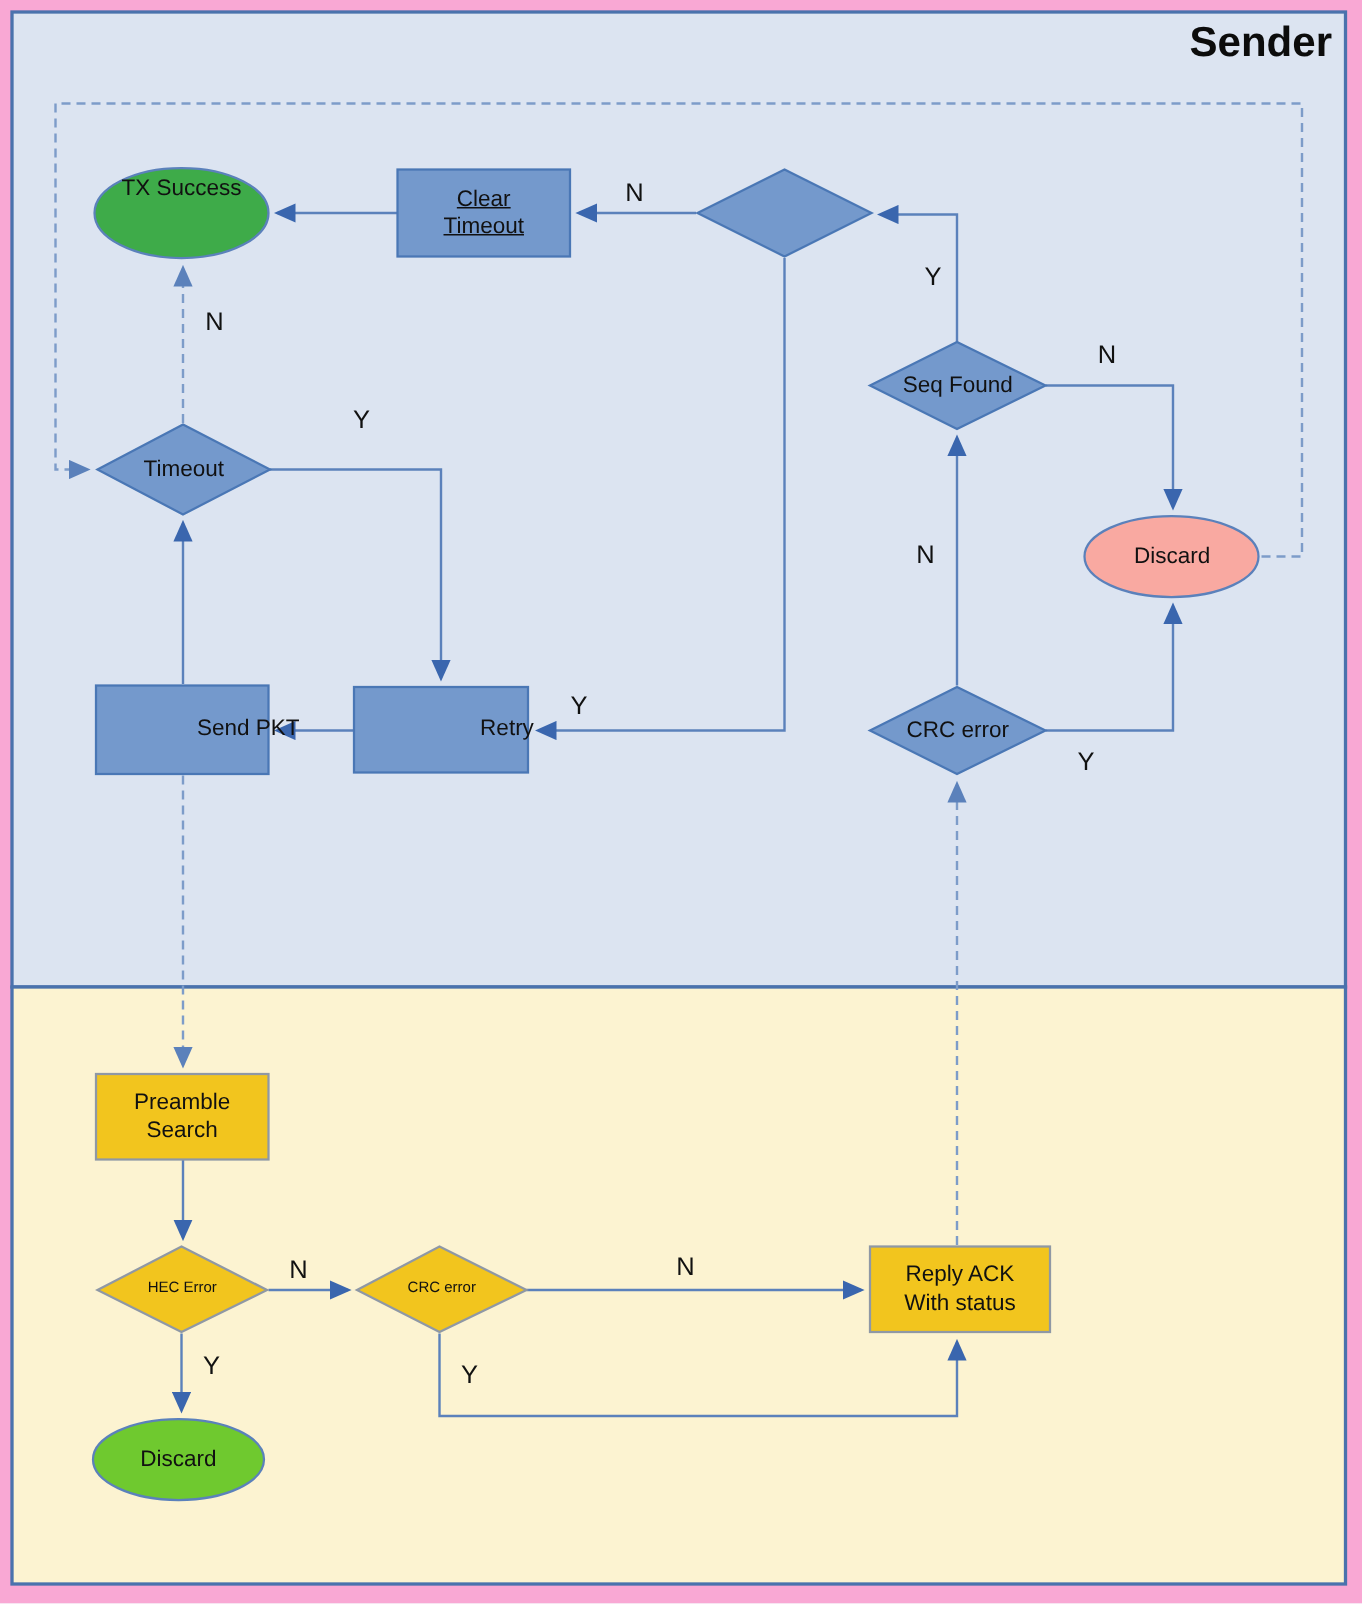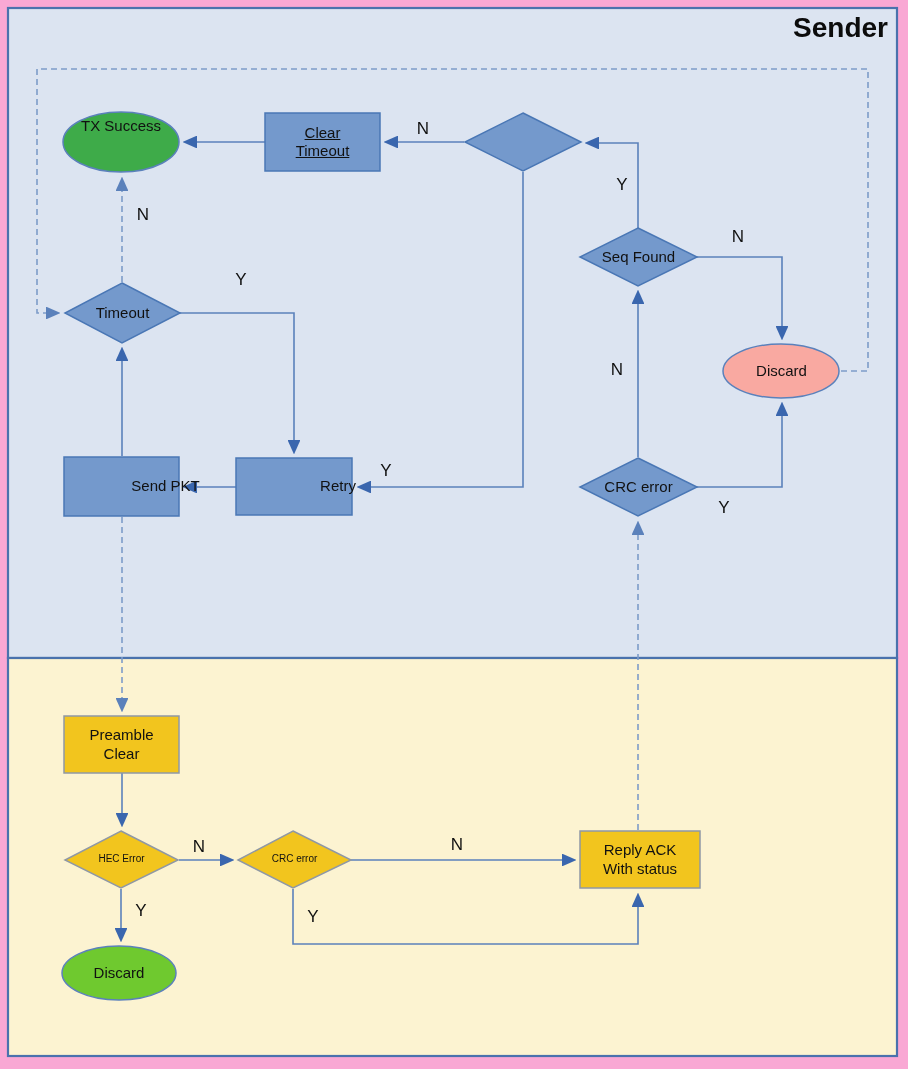--- a/index.html
+++ b/index.html
@@ -105,21 +105,21 @@
   <div class="node-label" style="left:265px;top:113px;width:115px;height:58px;text-decoration:underline;">Clear
 Timeout</div>
   <div class="node-label" style="left:580px;top:228px;width:117px;height:58px;">Seq Found</div>
   <div class="node-label" style="left:723px;top:344px;width:117px;height:54px;">Discard</div>
   <div class="node-label" style="left:65px;top:283px;width:115px;height:60px;">Timeout</div>
   <div class="node-label" style="left:64px;top:457px;width:115px;height:59px;margin-left:44px;">Send PKT</div>
   <div class="node-label" style="left:236px;top:458px;width:116px;height:57px;padding-left:44px;">Retry</div>
   <div class="node-label" style="left:580px;top:458px;width:117px;height:58px;">CRC error</div>
 
   <div class="node-label" style="left:64px;top:716px;width:115px;height:57px;">Preamble
-Clear</div>
+Search</div>
   <div class="node-label small" style="left:65px;top:831px;width:113px;height:57px;">HEC Error</div>
   <div class="node-label small" style="left:238px;top:831px;width:113px;height:57px;">CRC error</div>
   <div class="node-label" style="left:62px;top:946px;width:114px;height:55px;">Discard</div>
   <div class="node-label" style="left:580px;top:831px;width:120px;height:57px;border-radius:10px;">Reply ACK
 With status</div>
 
   <div class="edge-label" style="left:423px;top:129px;">N</div>
   <div class="edge-label" style="left:622px;top:185px;">Y</div>
   <div class="edge-label" style="left:738px;top:237px;">N</div>
   <div class="edge-label" style="left:617px;top:370px;">N</div>

